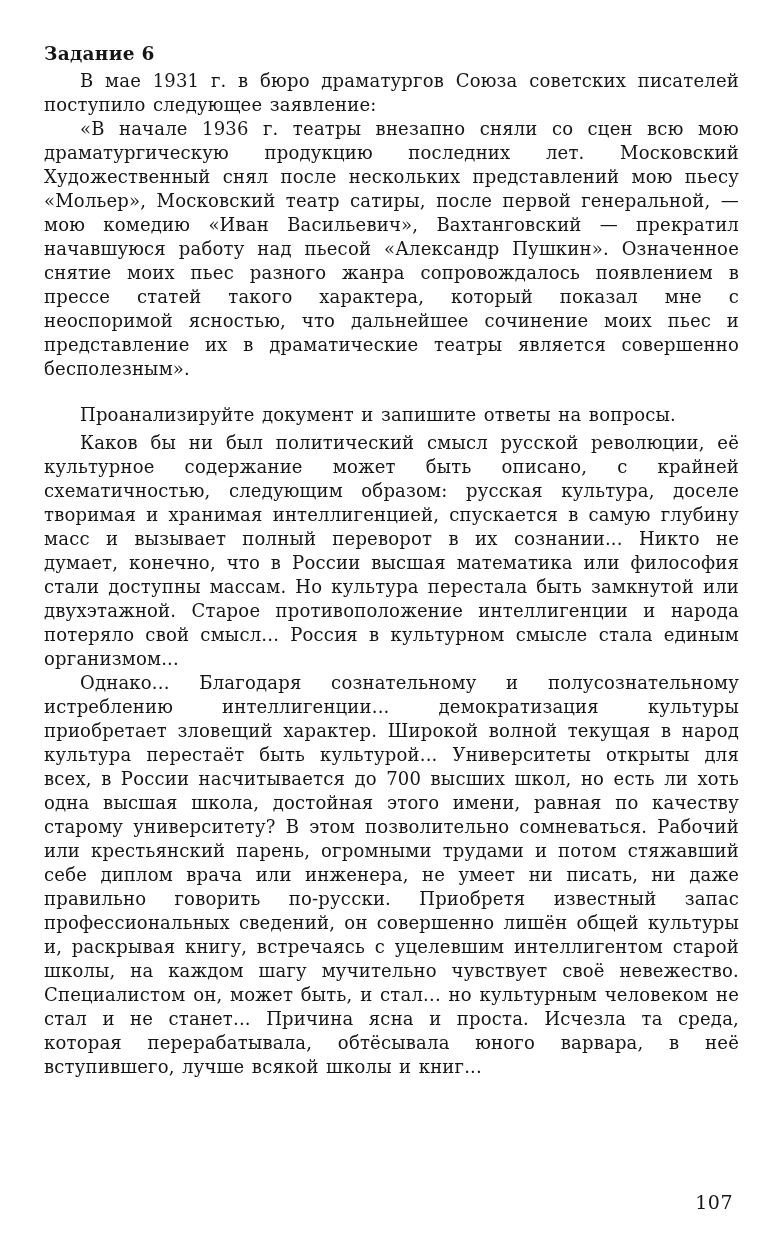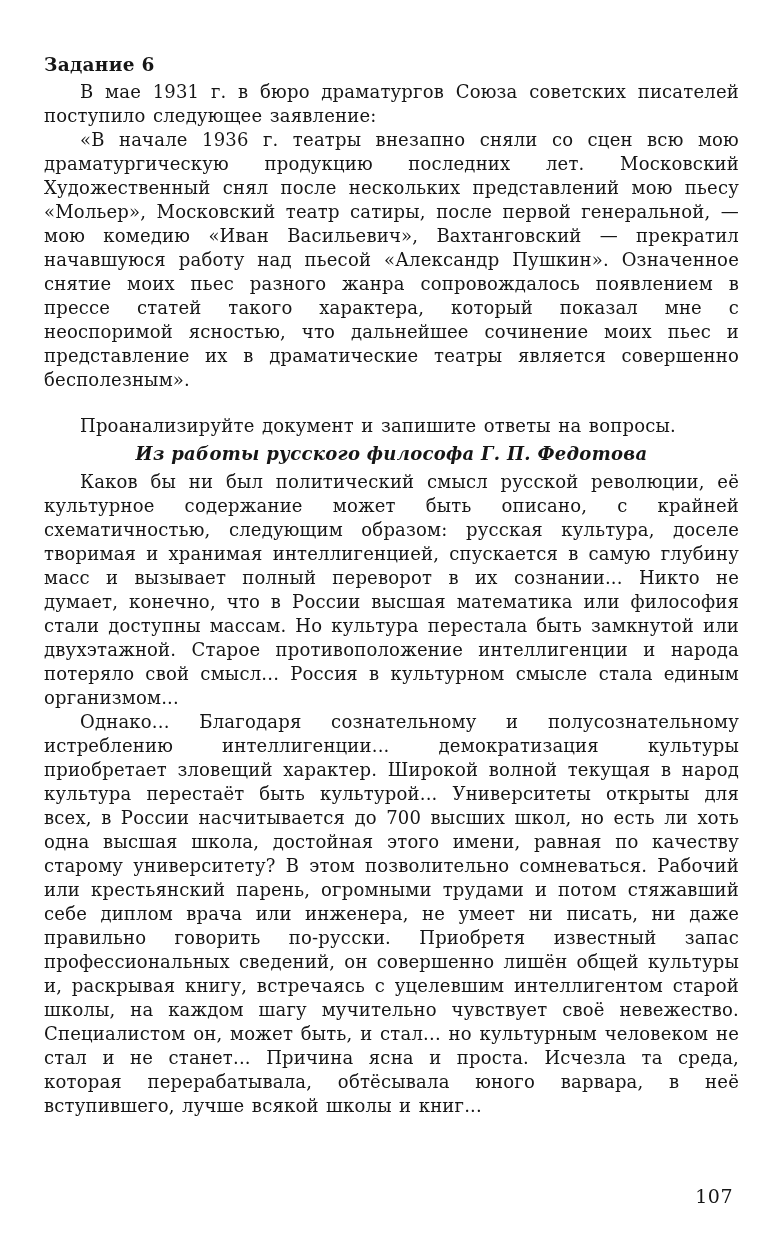--- a/index.html
+++ b/index.html
@@ -7,21 +7,21 @@
     margin: 0;
     padding: 0;
     background: #ffffff;
   }
   .page {
     position: relative;
     width: 779px;
     height: 1252px;
     margin: 0 auto;
     background: #ffffff;
-    padding: 53px 40px 0 44px;
+    padding: 42px 40px 0 44px;
     font-family: "DejaVu Serif", "Liberation Serif", serif;
     font-size: 18px;
     line-height: 24px;
     color: #161616;
     overflow: hidden;
   }
   .task-title {
     font-weight: bold;
     font-size: 18.5px;
     margin: 0 0 3px 0;
@@ -41,41 +41,40 @@
     margin: 4px 0 4px 0;
     text-align: center;
     font-weight: bold;
     font-style: italic;
     letter-spacing: 0.3px;
   }
   .source-line { margin: 0; }
   .page-number {
     position: absolute;
     right: 46px;
-    bottom: 44px;
+    bottom: 38px;
     font-size: 19px;
     letter-spacing: 0.5px;
     color: #161616;
   }
 </style>
 </head>
 <body>
 
 <div class="page">
 
   <section>
     <h2 class="task-title">Задание 6</h2>
     <p class="body">В мае 1931 г. в бюро драматургов Союза советских писателей поступило следующее заявление:</p>
     <p class="body gap-sm">«В начале 1936 г. театры внезапно сняли со сцен всю мою драматургическую продукцию последних лет. Московский Художественный снял после нескольких представлений мою пьесу «Мольер», Московский театр сатиры, после первой генеральной, — мою комедию «Иван Васильевич», Вахтанговский — прекратил начавшуюся работу над пьесой «Александр Пушкин». Означенное снятие моих пьес разного жанра сопровождалось появлением в прессе статей такого характера, который показал мне с неоспоримой ясностью, что дальнейшее сочинение моих пьес и представление их в драматические театры является совершенно бесполезным».</p>
   </section>
 
   <section class="gap-lg">
     <p class="body">Проанализируйте документ и запишите ответы на вопросы.</p>
     <div class="source-block">
-      <p class="source-line">Из работы русского философа Г. П. Федотова</p>
     </div>
     <p class="body">Каков бы ни был политический смысл русской революции, её культурное содержание может быть описано, с крайней схематичностью, следующим образом: русская культура, доселе творимая и хранимая интеллигенцией, спускается в самую глубину масс и вызывает полный переворот в их сознании... Никто не думает, конечно, что в России высшая математика или философия стали доступны массам. Но культура перестала быть замкнутой или двухэтажной. Старое противоположение интеллигенции и народа потеряло свой смысл... Россия в культурном смысле стала единым организмом...</p>
     <p class="body">Однако... Благодаря сознательному и полусознательному истреблению интеллигенции... демократизация культуры приобретает зловещий характер. Широкой волной текущая в народ культура перестаёт быть культурой... Университеты открыты для всех, в России насчитывается до 700 высших школ, но есть ли хоть одна высшая школа, достойная этого имени, равная по качеству старому университету? В этом позволительно сомневаться. Рабочий или крестьянский парень, огромными трудами и потом стяжавший себе диплом врача или инженера, не умеет ни писать, ни даже правильно говорить по-русски. Приобретя известный запас профессиональных сведений, он совершенно лишён общей культуры и, раскрывая книгу, встречаясь с уцелевшим интеллигентом старой школы, на каждом шагу мучительно чувствует своё невежество. Специалистом он, может быть, и стал... но культурным человеком не стал и не станет... Причина ясна и проста. Исчезла та среда, которая перерабатывала, обтёсывала юного варвара, в неё вступившего, лучше всякой школы и книг...</p>
   </section>
 
   <div class="page-number">107</div>
 
 </div>
 
 </body></html>

